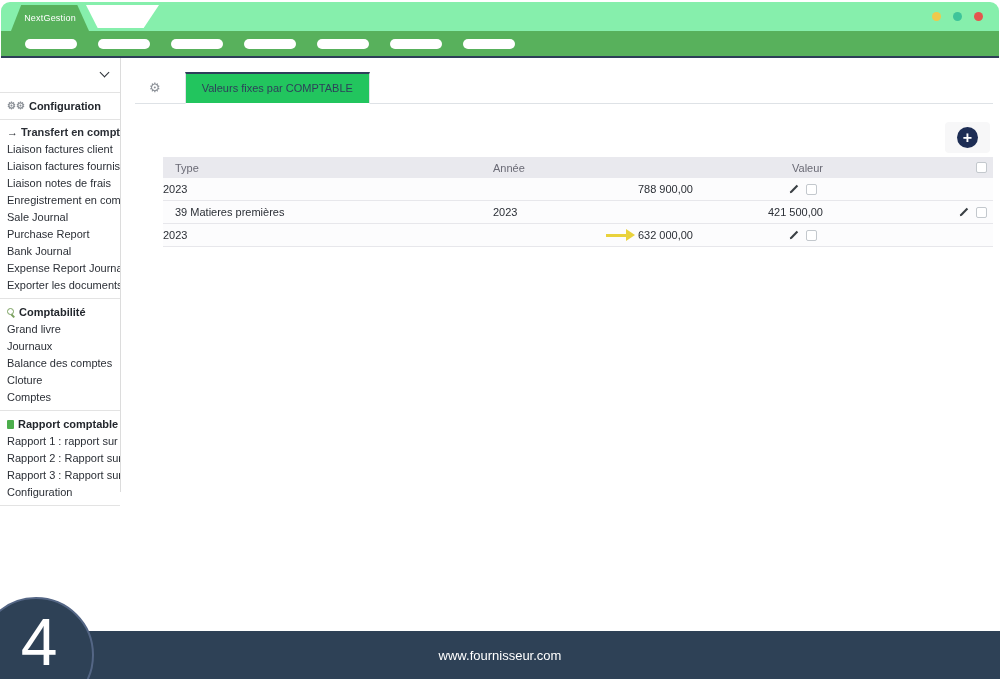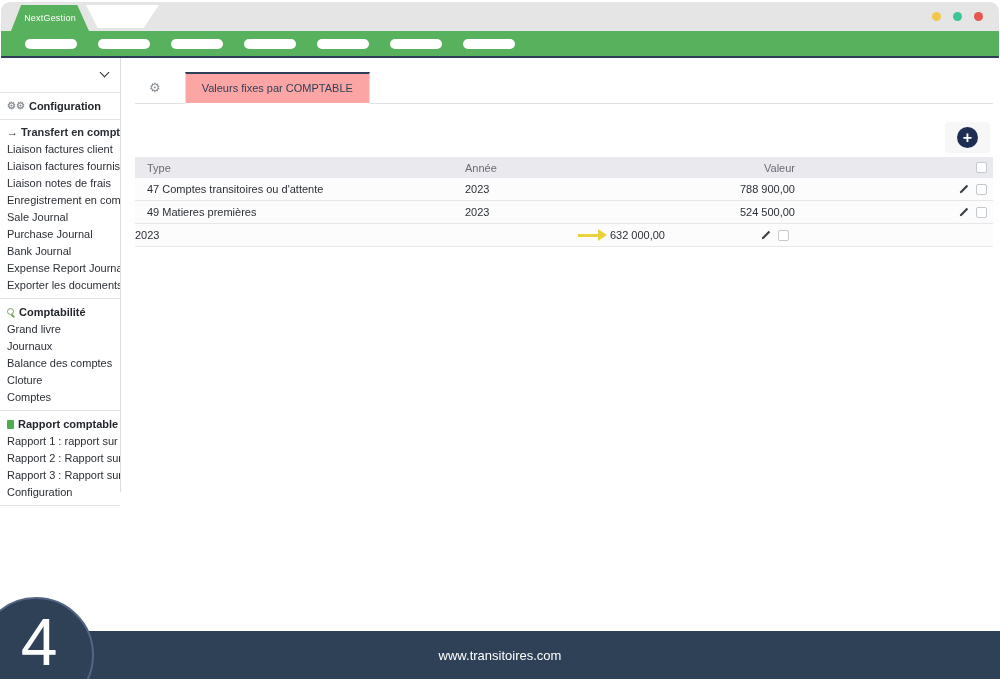--- a/index.html
+++ b/index.html
@@ -1,20 +1,20 @@
 <!DOCTYPE html>
 <html><head>
 <meta charset="utf-8">
 <style>
   * { margin:0; padding:0; box-sizing:border-box; }
   body { background:#fff; font-family:"Liberation Sans", sans-serif; }
   .window { position:relative; width:1000px; height:679px; background:#fff; overflow:hidden; outline:1px solid #e3e3e3; }
 
   
-  .titlebar { position:absolute; top:2px; left:1px; right:1px; height:43px; background:#e5e5e5; border-radius:9px 9px 0 0; }
+  .titlebar { position:absolute; top:2px; left:1px; right:1px; height:43px; background:#86efac; border-radius:9px 9px 0 0; }
   .brand-tab { position:absolute; left:10px; top:3px; width:78px; height:26px; background:#58b15c;
     clip-path:polygon(13% 0, 85% 0, 100% 100%, 0 100%);
     display:flex; align-items:center; justify-content:center; }
   .brand-tab span { color:#fff; font-size:9px; letter-spacing:.2px; }
   .white-tab { position:absolute; left:85px; top:3px; width:73px; height:23px; background:#fff;
     clip-path:polygon(0 0, 100% 0, 79% 100%, 16% 100%); }
   .dots { position:absolute; right:16px; top:10px; display:flex; gap:12px; }
   .dot { width:9px; height:9px; border-radius:50%; }
 
   
@@ -38,30 +38,30 @@
   .icon-mag::before { content:''; position:absolute; left:0; top:0; width:5px; height:5px; border:1.4px solid #79a05e; border-radius:50%; }
   .icon-mag::after { content:''; position:absolute; right:0; bottom:0; width:4px; height:1.5px; background:#79a05e; transform:rotate(45deg); }
   .icon-doc { width:7px; height:9px; background:#4cae4c; border-radius:1px; display:inline-block; }
   .icon-arrow { font-weight:bold; color:#23272d; margin-right:3px; }
 
   
   .main { position:absolute; left:135px; top:68px; right:7px; }
   .tabs-row { display:flex; align-items:flex-end; border-bottom:1px solid #dee2e6; height:36px; }
   .tab-gear { color:#8b9097; font-size:13px; padding:0 24px 8px 14px; cursor:pointer; }
   .tab { font-size:11px; padding:9px 20px; color:#454b52; cursor:pointer; }
-  .tab.active { background:#fca5a5; border:1px solid #dee2e6; border-top:2px solid #2e3f5a; border-bottom:1px solid #fff;
+  .tab.active { background:#22c55e; border:1px solid #dee2e6; border-top:2px solid #2e3f5a; border-bottom:1px solid #fff;
     margin-bottom:-1px; color:#2e3f5a; padding:8px 16px 9px; }
   .add-row { display:flex; justify-content:flex-end; margin-top:18px; }
   .add-wrap { background:#f7f7f8; border-radius:4px; padding:5px 12px; margin-right:3px; }
   .add-btn { width:21px; height:21px; border-radius:50%; background:#1d2d54; color:#fff; border:none; font-size:16px;
     font-weight:bold; line-height:19px; text-align:center; cursor:pointer; display:block; padding:0; }
 
   
   .tbl { margin-top:4px; width:100%; font-size:11px; }
-  .tr { display:grid; grid-template-columns:330px 200px 130px 1fr; align-items:center; }
+  .tr { display:grid; grid-template-columns:330px 200px 130px 1fr; align-items:center;margin-left:28px; }
   .thead { background:#e9e9ee; color:#6a6a75; height:21px; }
   .trow { height:23px; border-bottom:1px solid #e7e7eb; background:#fcfcfd; color:#2b2f36; }
   .c-type { padding-left:12px; }
   .c-val { display:flex; justify-content:flex-end; align-items:center; gap:8px; }
   .c-act { display:flex; justify-content:flex-end; align-items:center; gap:7px; padding-right:6px; }
   .cb { width:11px; height:11px; border:1px solid #c3c8cd; border-radius:2px; background:#fff; display:inline-block; cursor:pointer; }
   .pencil { cursor:pointer; display:inline-flex; }
   .arrow-right { position:relative; width:20px; height:3px; background:#e9d23c; margin-right:4px; }
   .arrow-right::after { content:''; position:absolute; right:-9px; top:-4.5px;
     border-left:9px solid #e9d23c; border-top:6px solid transparent; border-bottom:6px solid transparent; }
@@ -110,21 +110,21 @@
           <span class="icon-gears">⚙⚙</span>
           <span>Configuration</span>
         </div>
         <div class="sb-div"></div>
         <div class="sb-item bold"><span class="icon-arrow">→</span><span>Transfert en compta...</span></div>
         <div class="sb-item"><span>Liaison factures client</span></div>
         <div class="sb-item"><span>Liaison factures fournisseur</span></div>
         <div class="sb-item"><span>Liaison notes de frais</span></div>
         <div class="sb-item"><span>Enregistrement en compt...</span></div>
         <div class="sb-item indent"><span>Sale Journal</span></div>
-        <div class="sb-item indent"><span>Purchase Journal</span></div>
+        <div class="sb-item indent"><span>Purchase Report</span></div>
         <div class="sb-item indent"><span>Bank Journal</span></div>
         <div class="sb-item indent"><span>Expense Report Journal</span></div>
         <div class="sb-item"><span>Exporter les documents s...</span></div>
         <div class="sb-div"></div>
         <div class="sb-heading">
           <span class="icon-mag"></span>
           <span>Comptabilité</span>
         </div>
         <div class="sb-item"><span>Grand livre</span></div>
         <div class="sb-item"><span>Journaux</span></div>
@@ -160,39 +160,38 @@
       <div class="tr thead">
         <div class="c-type">Type</div>
         <div>Année</div>
         <div class="c-val">Valeur</div>
         <div class="c-act">
             <span class="cb"></span>
           </div>
       </div>
       <div>
           <div class="tr trow">
-            <div class="c-type">47 Comptes transitoires ou d'attente</div>
             <div>2023</div>
             <div class="c-val">
               <span>788 900,00</span>
             </div>
             <div class="c-act">
               <span class="pencil">
                 <svg width="11" height="11" viewBox="0 0 16 16">
                   <path d="M12.6 1.2l2.2 2.2-9.2 9.2-2.9.7.7-2.9z" fill="#3a3f44"></path>
                 </svg>
               </span>
               <span class="cb"></span>
             </div>
           </div>
           <div class="tr trow">
-            <div class="c-type">49 Matieres premières</div>
+            <div class="c-type">39 Matieres premières</div>
             <div>2023</div>
             <div class="c-val">
-              <span>524 500,00</span>
+              <span>421 500,00</span>
             </div>
             <div class="c-act">
               <span class="pencil">
                 <svg width="11" height="11" viewBox="0 0 16 16">
                   <path d="M12.6 1.2l2.2 2.2-9.2 9.2-2.9.7.7-2.9z" fill="#3a3f44"></path>
                 </svg>
               </span>
               <span class="cb"></span>
             </div>
           </div>
@@ -212,16 +211,16 @@
             </div>
           </div>
         </div>
     </div>
   </main>
 
   <div class="big-circle">
     <span>4</span>
   </div>
   <div class="footer-bar">
-    <span>www.transitoires.com</span>
+    <span>www.fournisseur.com</span>
   </div>
 
 </div>
 
 </body></html>

